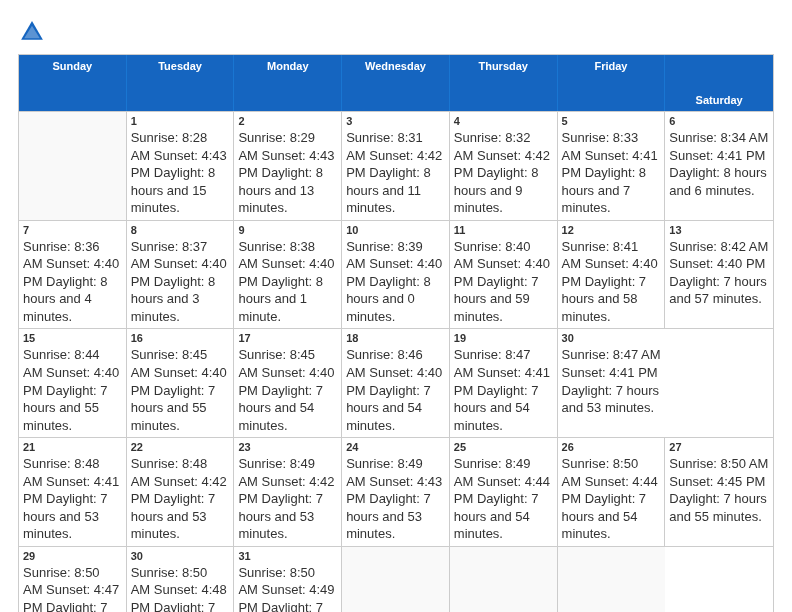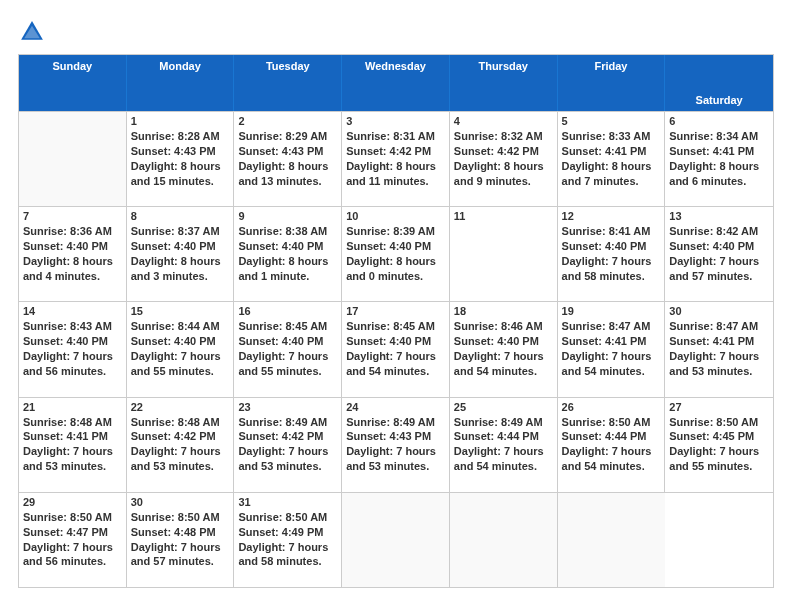--- a/index.html
+++ b/index.html
@@ -93,24 +93,23 @@
       flex-direction: column;
     }
     .cal-cell:last-child { border-right: none; }
     .cal-cell.empty { background: #f9f9f9; }
     .day-num {
       font-size: 11px;
       font-weight: bold;
       margin-bottom: 2px;
     }
     .cell-info {
-      font-size: 11px;
+      font-size: 13px;
       line-height: 1.35;
       color: #333;
-      font-weight: bold;
     }
   </style>
 </head>
 <body>
 
 <div class="page">
   <div class="header">
     <div class="logo">
       <svg class="logo-icon" viewBox="0 0 36 36">
         <polygon points="18,4 32,28 4,28" fill="#1565C0"></polygon>
@@ -123,22 +122,22 @@
     </div>
     <div class="title-block">
       <div class="month-title"></div>
       <div class="subtitle"></div>
     </div>
   </div>
 
   <div class="calendar">
     <div class="cal-header">
     <div class="cal-header-cell">Sunday</div>
+        <div class="cal-header-cell">Tuesday</div>
         <div class="cal-header-cell">Monday</div>
-        <div class="cal-header-cell">Tuesday</div>
         <div class="cal-header-cell">Wednesday</div>
         <div class="cal-header-cell">Thursday</div>
         <div class="cal-header-cell">Friday</div>
         <div class="cal-header-cell">Saturday</div>
       </div>
     <div class="cal-body">
     <div class="cal-row">
           <div class="cal-cell empty"></div>
           <div class="cal-cell">
             <div class="day-num">1</div>
@@ -207,44 +206,41 @@
           </div>
           <div class="cal-cell">
             <div class="day-num">10</div>
             <div class="cell-info">Sunrise: 8:39 AM
 Sunset: 4:40 PM
 Daylight: 8 hours
 and 0 minutes.</div>
           </div>
           <div class="cal-cell">
             <div class="day-num">11</div>
+            <div class="cell-info">Sunrise: 8:40 AM
+Sunset: 4:40 PM
+Daylight: 7 hours
+and 59 minutes.</div>
           </div>
           <div class="cal-cell">
             <div class="day-num">12</div>
             <div class="cell-info">Sunrise: 8:41 AM
 Sunset: 4:40 PM
 Daylight: 7 hours
 and 58 minutes.</div>
           </div>
           <div class="cal-cell">
             <div class="day-num">13</div>
             <div class="cell-info">Sunrise: 8:42 AM
 Sunset: 4:40 PM
 Daylight: 7 hours
 and 57 minutes.</div>
           </div>
         </div>
         <div class="cal-row">
-          <div class="cal-cell">
-            <div class="day-num">14</div>
-            <div class="cell-info">Sunrise: 8:43 AM
-Sunset: 4:40 PM
-Daylight: 7 hours
-and 56 minutes.</div>
-          </div>
           <div class="cal-cell">
             <div class="day-num">15</div>
             <div class="cell-info">Sunrise: 8:44 AM
 Sunset: 4:40 PM
 Daylight: 7 hours
 and 55 minutes.</div>
           </div>
           <div class="cal-cell">
             <div class="day-num">16</div>
             <div class="cell-info">Sunrise: 8:45 AM

